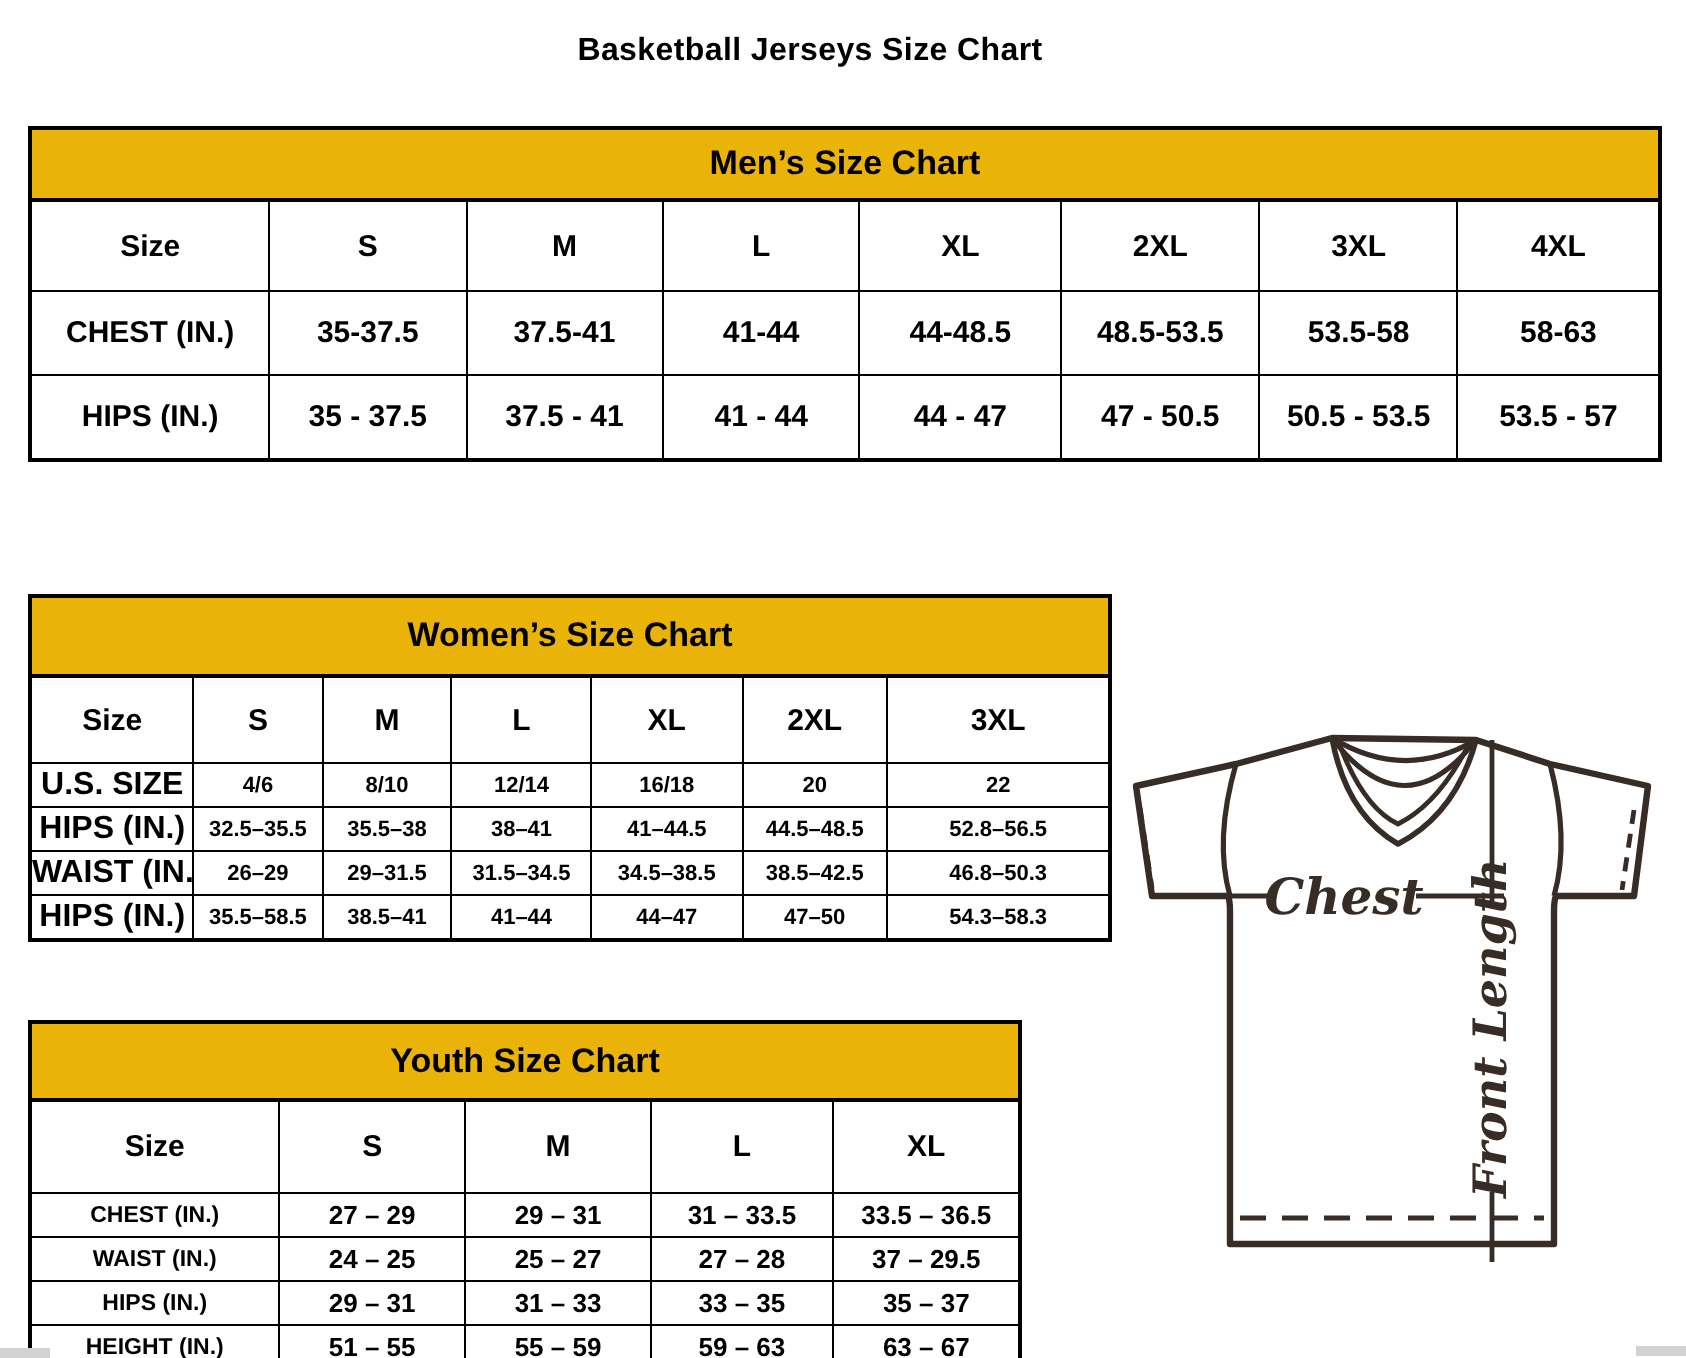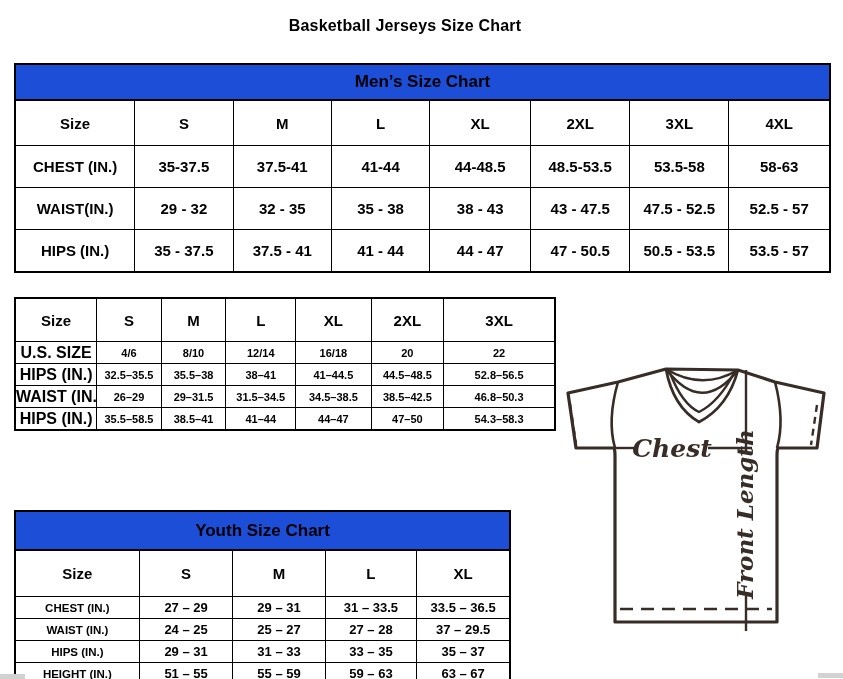--- a/index.html
+++ b/index.html
@@ -1,21 +1,21 @@
 <!DOCTYPE html>
 <html><head>
 <meta charset="utf-8">
 <style>
   html,body{margin:0;padding:0;background:#fff;}
   .page{position:relative;width:843px;height:679px;background:#fff;overflow:hidden;
         font-family:"Liberation Sans","DejaVu Sans",sans-serif;color:#000;}
   .title{position:absolute;left:0;top:6px;width:810px;text-align:center;
          font-size:16px;font-weight:bold;letter-spacing:0.2px;}
   .tblsec{position:absolute;border:2px solid #000;background:#fff;}
-  .tblsec .caption{background:#1d4ed8;border-bottom:2px solid #000;text-align:center;
+  .tblsec .caption{background:#eab308;border-bottom:2px solid #000;text-align:center;
                    font-weight:bold;font-size:17px;}
   table{width:100%;border-collapse:collapse;table-layout:fixed;border-style:hidden;}
   th,td{border:1.5px solid #000;text-align:center;font-weight:bold;padding:0;
         overflow:hidden;white-space:nowrap;}
   
   .men{left:14px;top:63px;width:813px;}
   .men .caption{line-height:34px;}
   .men thead th{height:44px;font-size:15px;}
   .men tbody th,.men tbody td{height:41px;font-size:15px;}
   
@@ -76,44 +76,35 @@
             <th>CHEST (IN.)</th>
             <td>35-37.5</td>
             <td>37.5-41</td>
             <td>41-44</td>
             <td>44-48.5</td>
             <td>48.5-53.5</td>
             <td>53.5-58</td>
             <td>58-63</td>
           </tr>
           <tr>
-            <th>WAIST(IN.)</th>
-            <td>29 - 32</td>
-            <td>32 - 35</td>
-            <td>35 - 38</td>
-            <td>38 - 43</td>
-            <td>43 - 47.5</td>
-            <td>47.5 - 52.5</td>
-            <td>52.5 - 57</td>
-          </tr>
-          <tr>
             <th>HIPS (IN.)</th>
             <td>35 - 37.5</td>
             <td>37.5 - 41</td>
             <td>41 - 44</td>
             <td>44 - 47</td>
             <td>47 - 50.5</td>
             <td>50.5 - 53.5</td>
             <td>53.5 - 57</td>
           </tr>
         </tbody>
       </table>
   </section>
 
   <section class="tblsec women">
+    <div class="caption">Women’s Size Chart</div>
     <table>
         <colgroup>
           <col style="width: 15%;">
           <col style="width: 12%;">
           <col style="width: 12%;">
           <col style="width: 13%;">
           <col style="width: 14%;">
           <col style="width: 13.5%;">
           <col style="width: 20.5%;">
         </colgroup>

